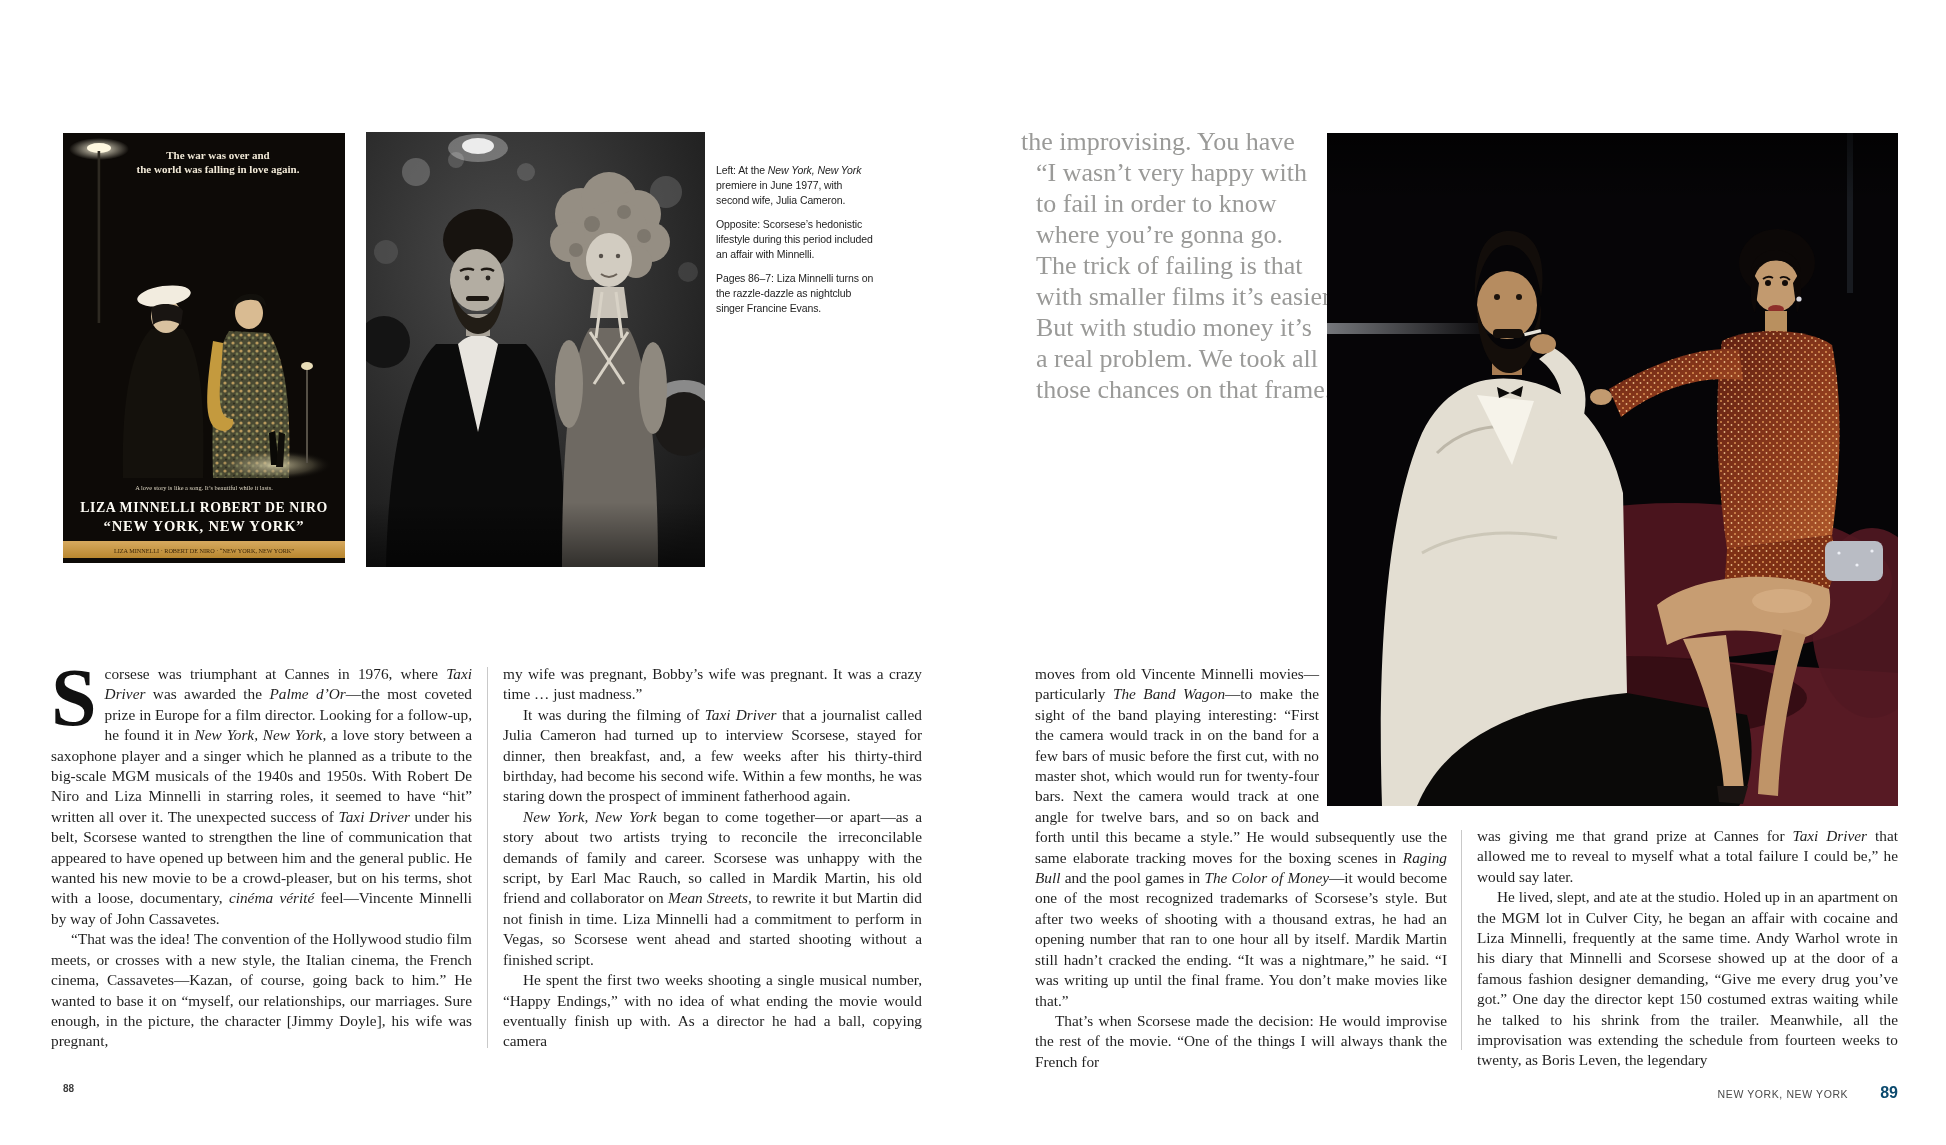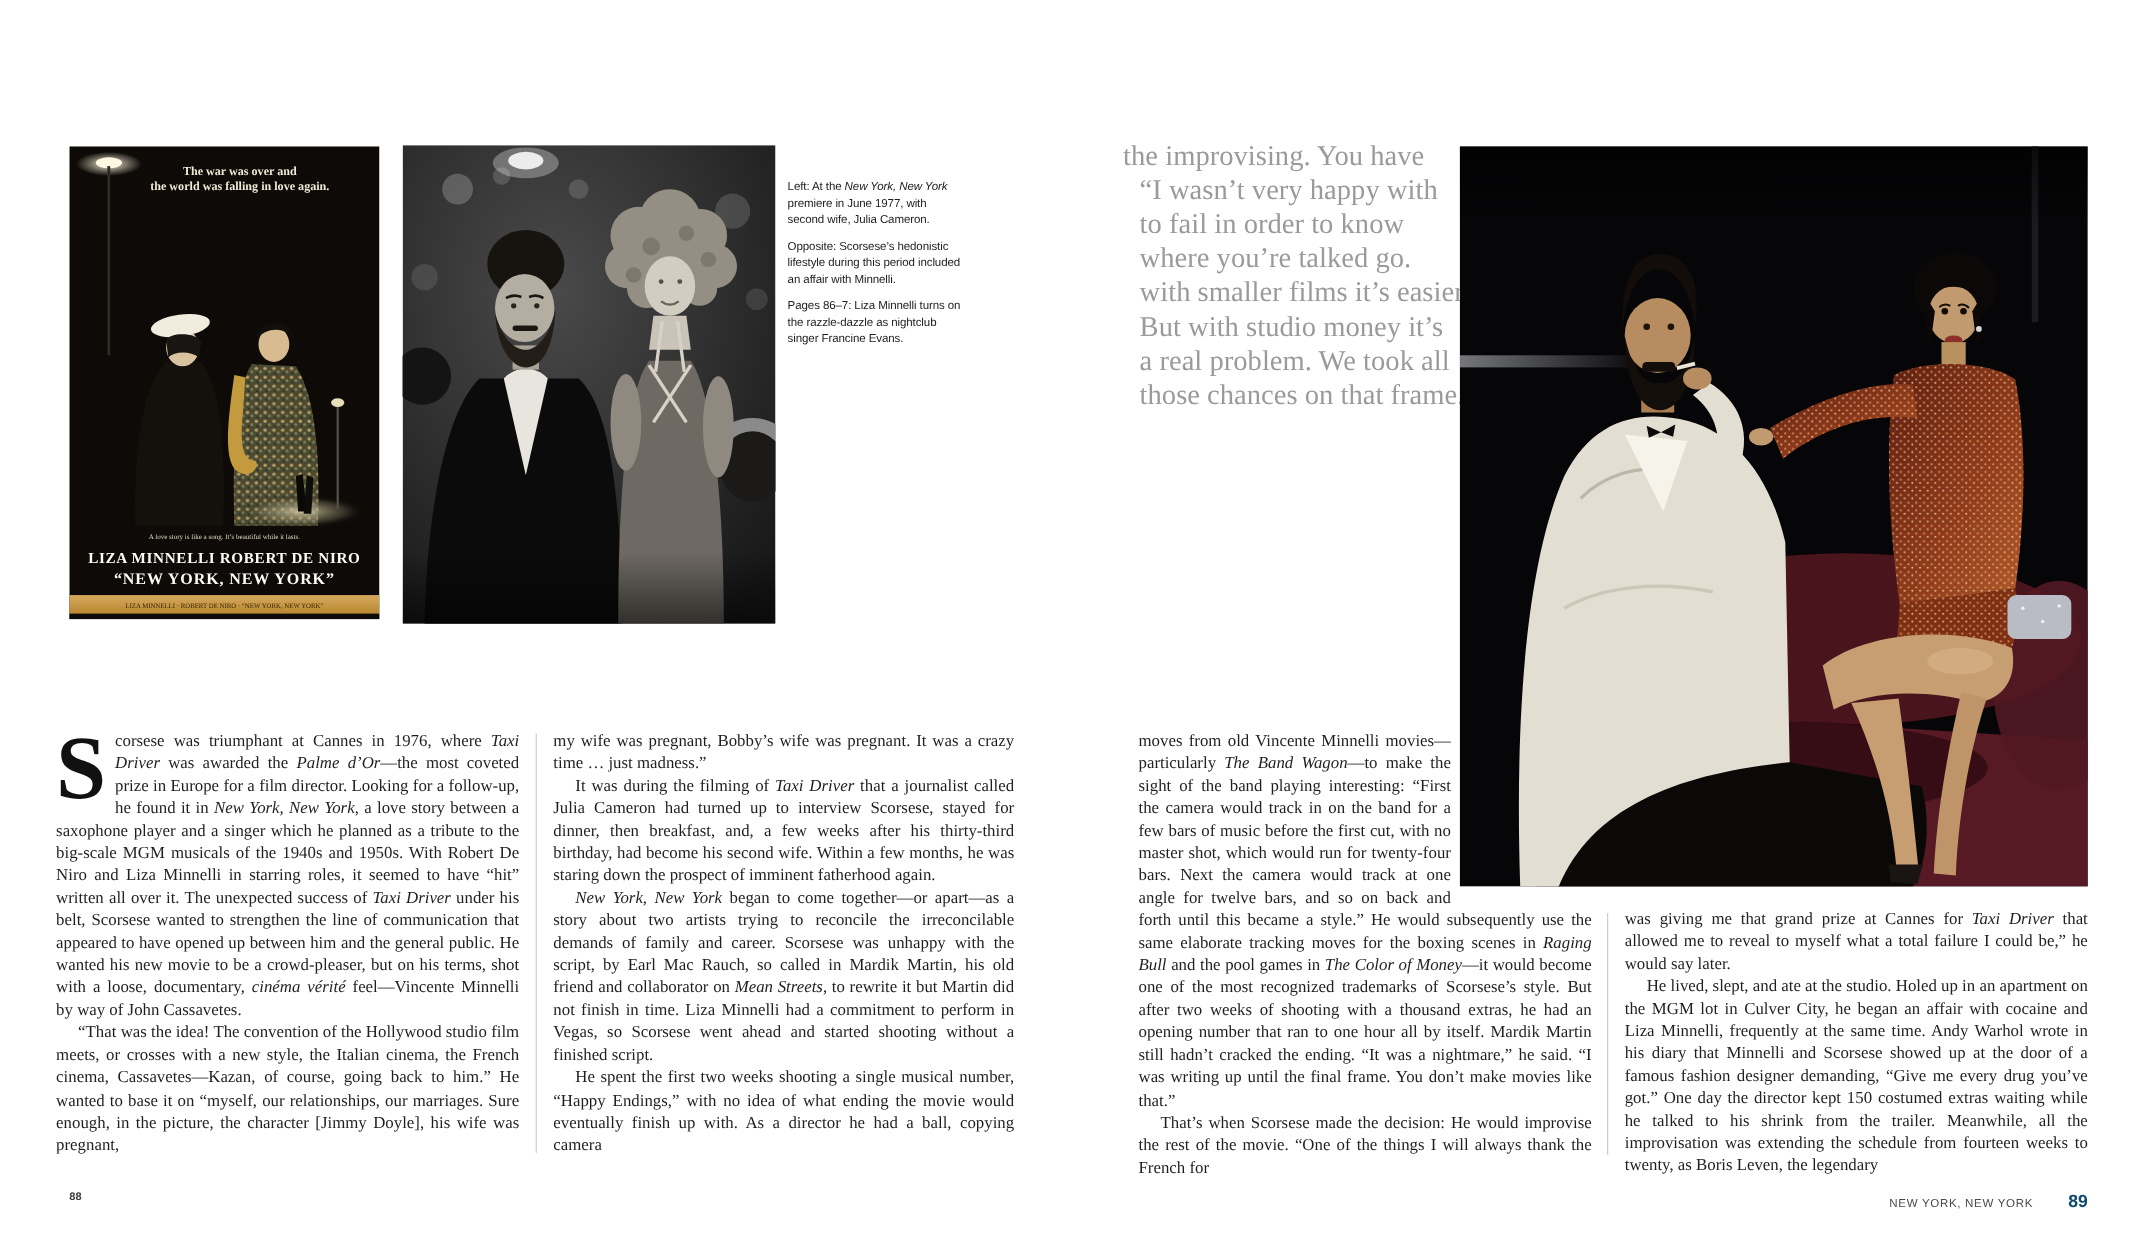--- a/index.html
+++ b/index.html
@@ -198,21 +198,22 @@
     <p class="para">my wife was pregnant, Bobby’s wife was pregnant. It was a crazy time … just madness.”</p>
     <p class="para indent">It was during the filming of <i>Taxi Driver</i> that a journalist called Julia Cameron had turned up to interview Scorsese, stayed for dinner, then breakfast, and, a few weeks after his thirty-third birthday, had become his second wife. Within a few months, he was staring down the prospect of imminent fatherhood again.</p>
     <p class="para indent"><i>New York, New York</i> began to come together—or apart—as a story about two artists trying to reconcile the irreconcilable demands of family and career. Scorsese was unhappy with the script, by Earl Mac Rauch, so called in Mardik Martin, his old friend and collaborator on <i>Mean Streets</i>, to rewrite it but Martin did not finish in time. Liza Minnelli had a commitment to perform in Vegas, so Scorsese went ahead and started shooting without a finished script.</p>
     <p class="para indent">He spent the first two weeks shooting a single musical number, “Happy Endings,” with no idea of what ending the movie would eventually finish up with. As a director he had a ball, copying camera</p>
   </section>
 
   <div class="pull-quote">
     <div class="pq-line">the improvising. You have</div>
     <div class="pq-line">“I wasn’t very happy with</div>
     <div class="pq-line">to fail in order to know</div>
-    <div class="pq-line">where you’re talked go.</div>
+    <div class="pq-line">where you’re gonna go.</div>
+    <div class="pq-line">The trick of failing is that</div>
     <div class="pq-line">with smaller films it’s easier.</div>
     <div class="pq-line">But with studio money it’s</div>
     <div class="pq-line">a real problem. We took all</div>
     <div class="pq-line">those chances on that frame.”</div>
   </div>
 
   <figure class="color-photo">
     <svg viewBox="0 0 571 673" preserveAspectRatio="none">
       <defs>
         <linearGradient id="cStreak" x1="0" y1="0" x2="1" y2="0">

